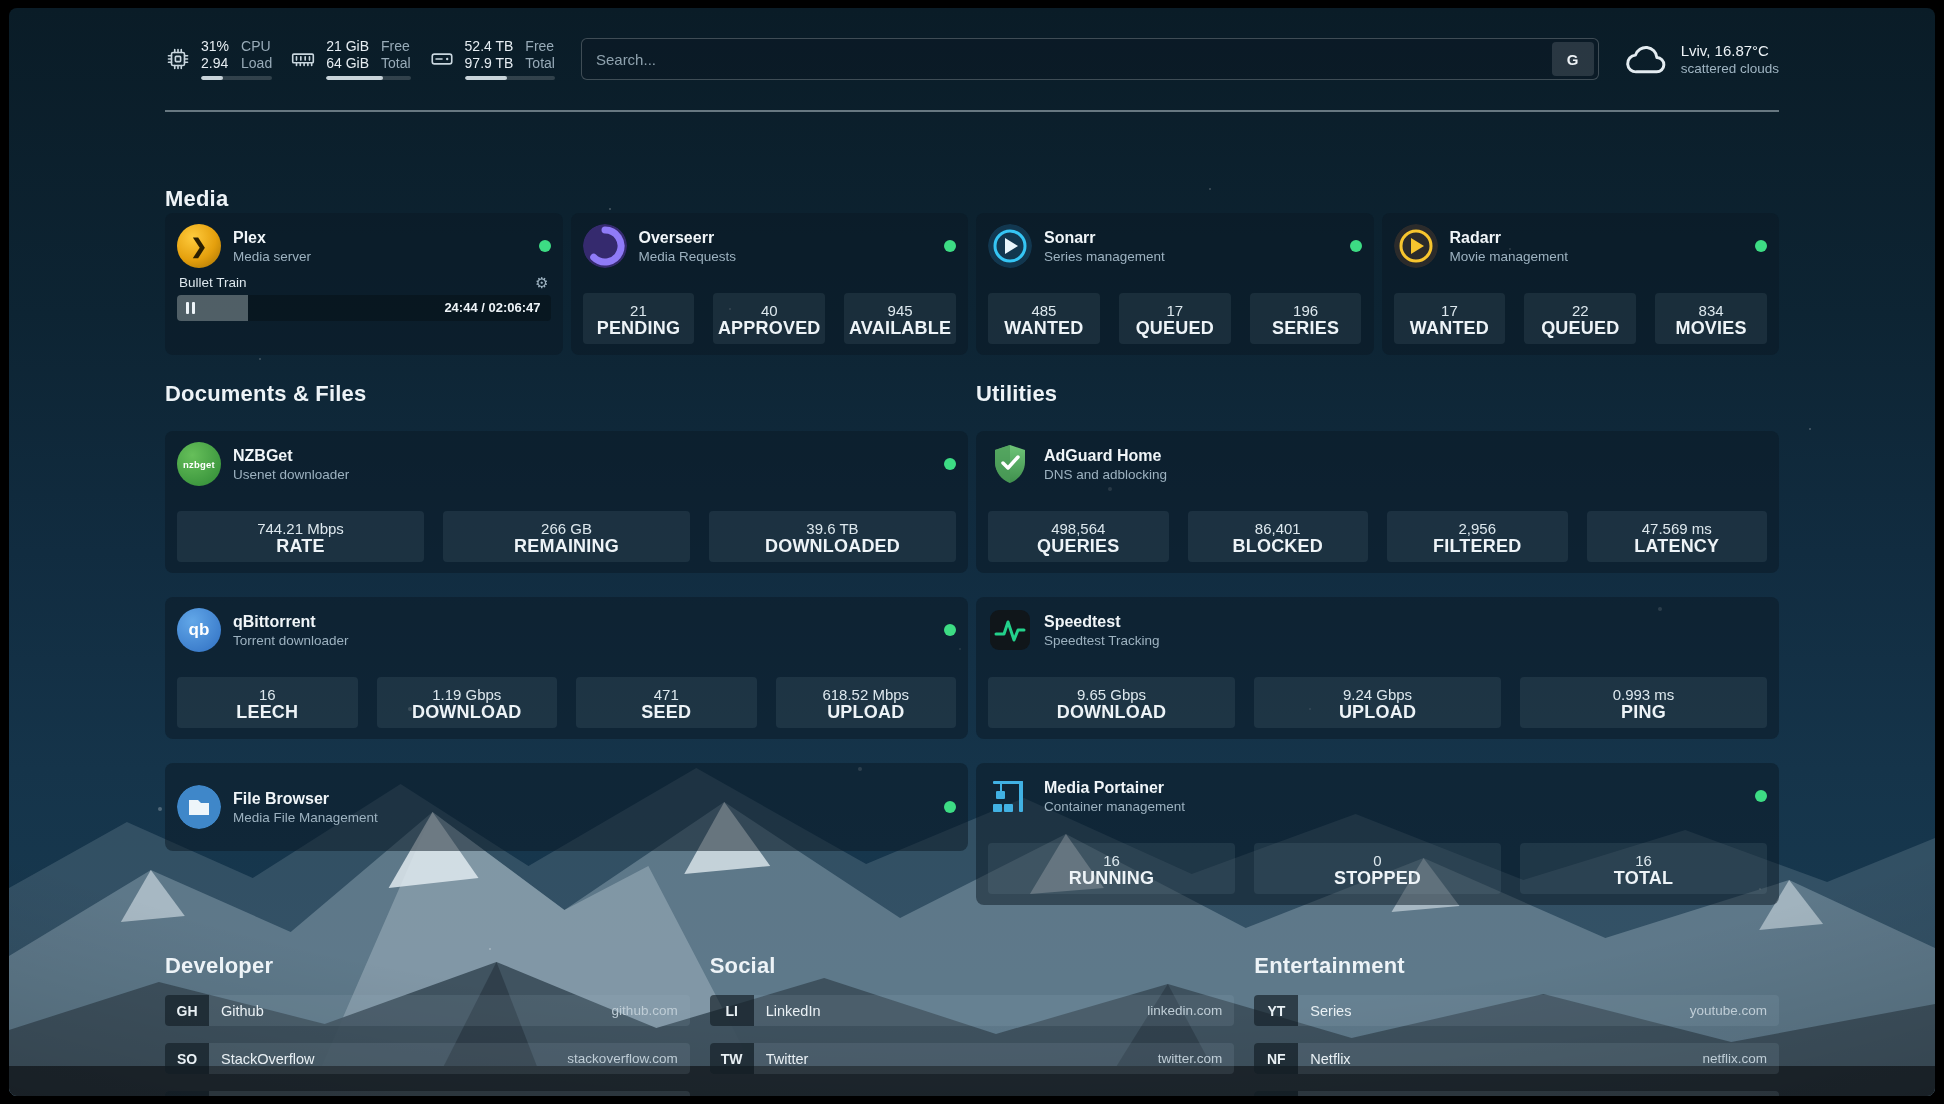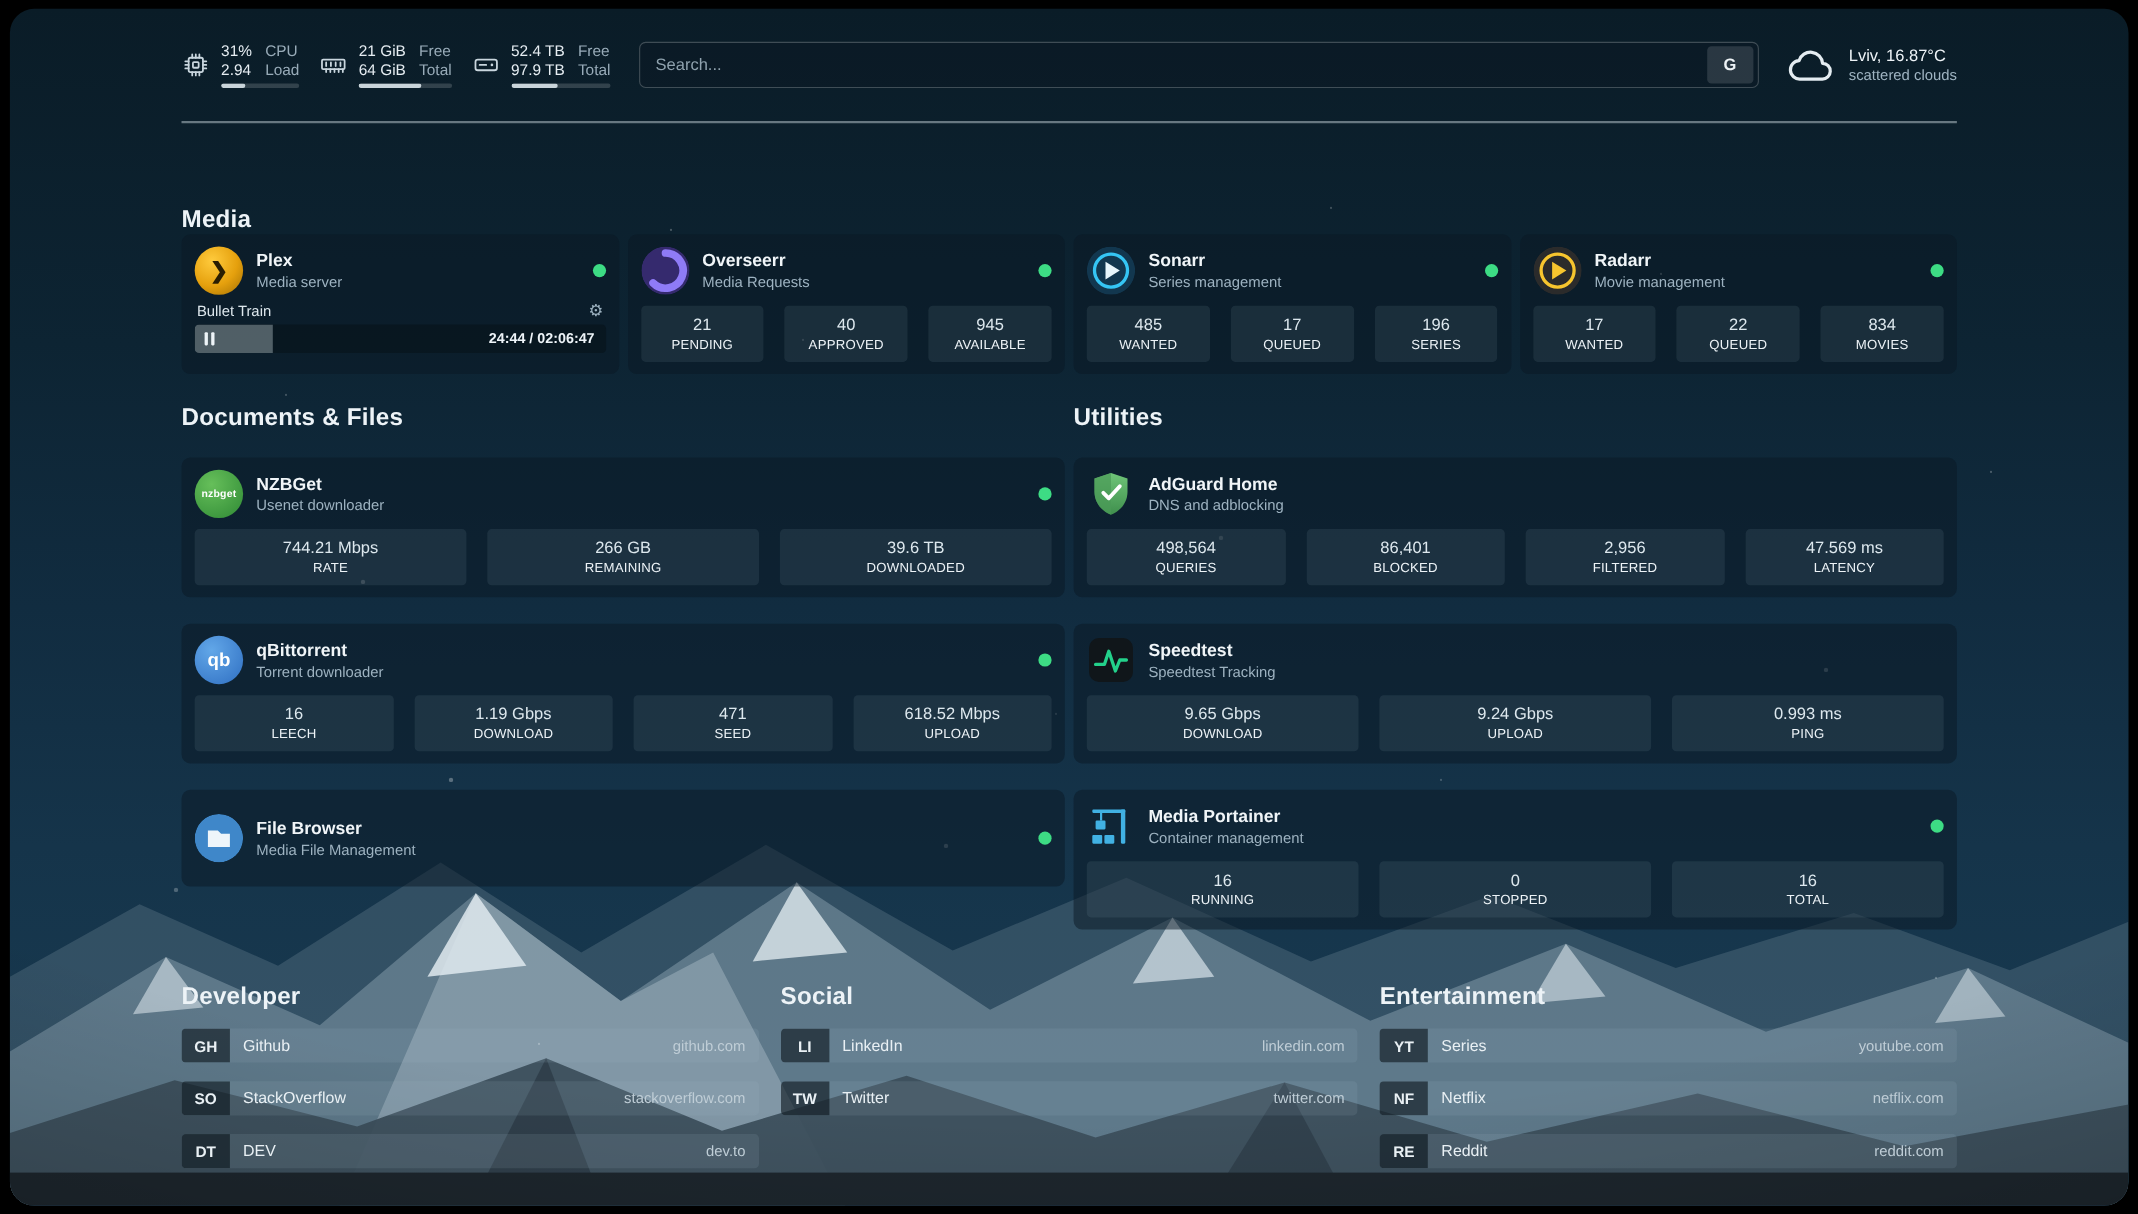--- a/index.html
+++ b/index.html
@@ -1,18 +1,18 @@
 <!DOCTYPE html>
 <html><head>
 <meta charset="utf-8">
 <style>
   *{box-sizing:border-box;margin:0;padding:0}
   html,body{width:1944px;height:1104px;background:#000;overflow:hidden}
   body{font-family:"Liberation Sans",sans-serif;position:relative}
-  .screen{position:absolute;left:9px;top:8px;width:1926px;height:1088px;border-radius:22px;overflow:hidden;
+  .screen{position:absolute;left:9px;top:8px;width:1926px;height:1088px;border-radius:8px;overflow:hidden;
     background:linear-gradient(180deg,#0a1c27 0%,#0d2433 28%,#112c40 50%,#15344a 70%,#193c53 100%)}
   .mountains{position:absolute;left:0;bottom:0;width:100%;height:470px;z-index:1}
   .snow{position:absolute;left:0;top:0;width:2px;height:2px;z-index:2;background:transparent;border-radius:50%;
     box-shadow:320px 520px 0 1px rgba(255,255,255,.30),720px 300px 0 rgba(255,255,255,.25),
     1100px 480px 0 1px rgba(255,255,255,.22),1500px 240px 0 rgba(255,255,255,.28),
     400px 700px 0 1px rgba(255,255,255,.30),950px 640px 0 rgba(255,255,255,.22),
     1650px 600px 0 1px rgba(255,255,255,.25),250px 350px 0 rgba(255,255,255,.22),
     600px 200px 0 rgba(255,255,255,.25),1800px 420px 0 rgba(255,255,255,.25),
     850px 760px 0 1px rgba(255,255,255,.25),1300px 700px 0 rgba(255,255,255,.22),
     480px 940px 0 rgba(255,255,255,.30),1750px 880px 0 rgba(255,255,255,.25),
@@ -58,24 +58,24 @@
     font-weight:700;color:#fff;overflow:hidden}
   .svc-icon svg{width:44px;height:44px;display:block}
   .ic-plex{background:radial-gradient(circle at 36% 30%,#ffcb3d,#e5a00d 55%,#a06e04);color:#2a1e02;font-size:20px}
   .ic-qb{background:radial-gradient(circle at 35% 30%,#62a7e8,#2f6fc2);font-size:17px}
   .ic-nzb{background:radial-gradient(circle at 35% 30%,#66bf5a,#2f8a35);font-size:9.5px;letter-spacing:.2px}
   .ic-sq{border-radius:10px}
   .svc-meta{min-width:0}
   .svc-name{font-size:16px;font-weight:600;color:#f0f5f8;line-height:20px}
   .svc-desc{font-size:13.5px;color:#9db2c0;line-height:17px}
   .dot{width:12px;height:12px;border-radius:50%;background:#3ddc84;margin-left:auto;flex:0 0 12px}
-  .stats{display:flex;gap:19px;margin-top:10px}
+  .stats{display:flex;gap:19px;margin-top:25px}
   .stat{flex:1;background:rgba(170,195,210,.10);border-radius:4px;text-align:center;padding:8px 2px}
   .stat-v{font-size:15px;color:#dde8ee;line-height:19px;white-space:nowrap}
-  .stat-l{font-size:12px;font-weight:400;color:#edf3f7;line-height:16px;letter-spacing:.2px}
+  .stat-l{font-size:18px;font-weight:700;color:#edf3f7;line-height:16px;letter-spacing:.2px}
 
   
   .plex-row{display:flex;align-items:center;justify-content:space-between;margin-top:7px;padding:0 2px}
   .plex-title{font-size:13.5px;color:#dde7ed}
   .gear{color:#9db2c0;font-size:15px;cursor:pointer;line-height:1}
   .plex-progress{position:relative;margin-top:5px;height:26px;border-radius:4px;background:rgba(5,15,22,.5);overflow:hidden}
   .plex-fill{position:absolute;left:0;top:0;bottom:0;background:rgba(214,228,236,.35)}
   .pause{position:absolute;left:9px;top:7px;display:flex;gap:3px;cursor:pointer}
   .pause i{display:block;width:3px;height:12px;background:#eef4f8;border-radius:1px}
   .ptime{position:absolute;right:10px;top:5px;font-size:13px;font-weight:600;color:#eef4f8}

